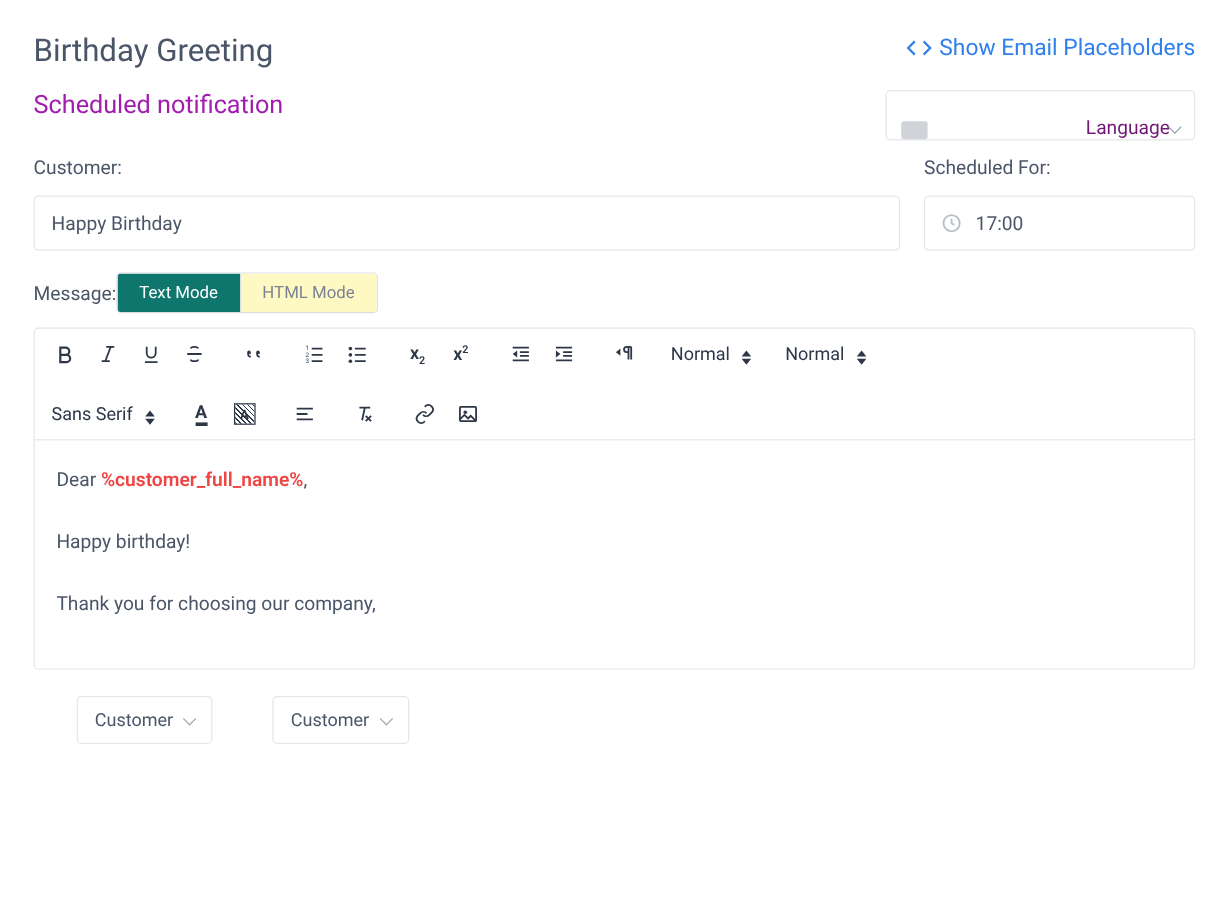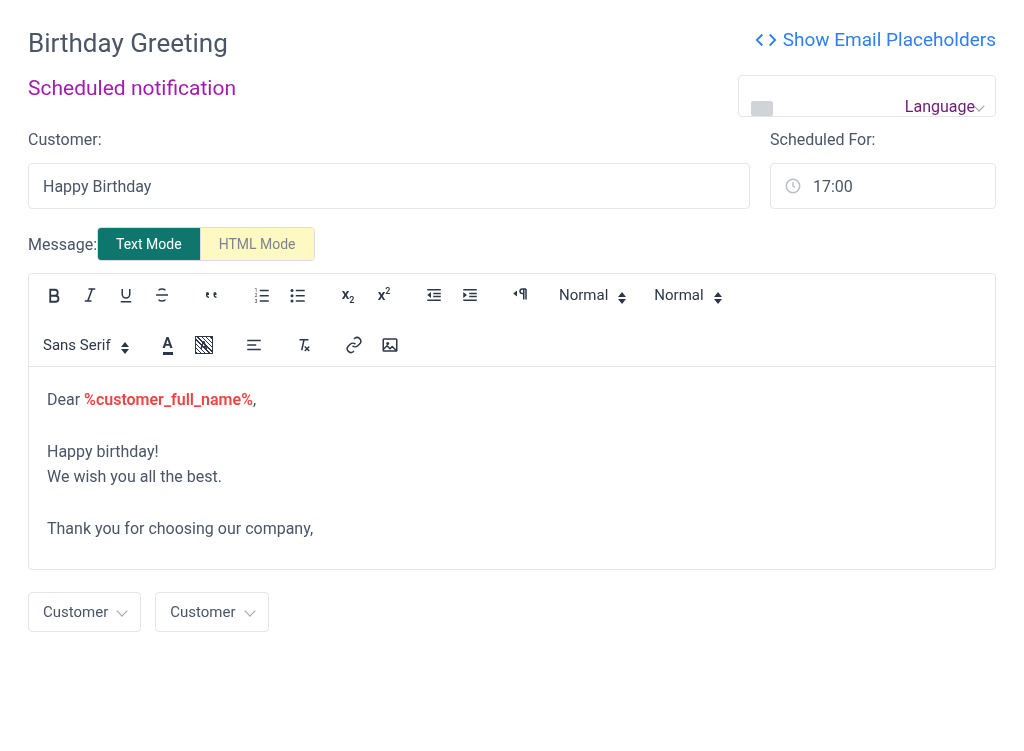--- a/index.html
+++ b/index.html
@@ -204,20 +204,21 @@
     border: 1px solid #e2e6ea;
     border-radius: 4px;
     background: #fff;
     padding: 10px 14px;
     font-size: 15px;
     color: #4a5568;
     display: inline-flex;
     align-items: center;
     gap: 10px;
     cursor: pointer;
+    margin-left: 36px;
   }
   .chev-down::after {
     content: "";
     display: inline-block;
     width: 7px; height: 7px;
     border-right: 1.5px solid #9aa1ab;
     border-bottom: 1.5px solid #9aa1ab;
     transform: rotate(45deg);
     margin-bottom: 2px;
   }
@@ -434,21 +435,20 @@
       </button>
     </div>
   </div>
 
   <div class="editor-body">
     <p>
       <span>Dear </span><strong>%customer_full_name%</strong><span>,</span>
     </p>
     <div class="gap"></div>
     <p>Happy birthday!</p>
-    <p>We wish you all the best.</p>
     <div class="gap"></div>
     <p>Thank you for choosing our company,</p>
   </div>
 </div>
 
 <div class="insert-row">
   <div class="dd-row">
     <div class="dd">
       <span>Customer</span>
       <span class="chev-down"></span>

